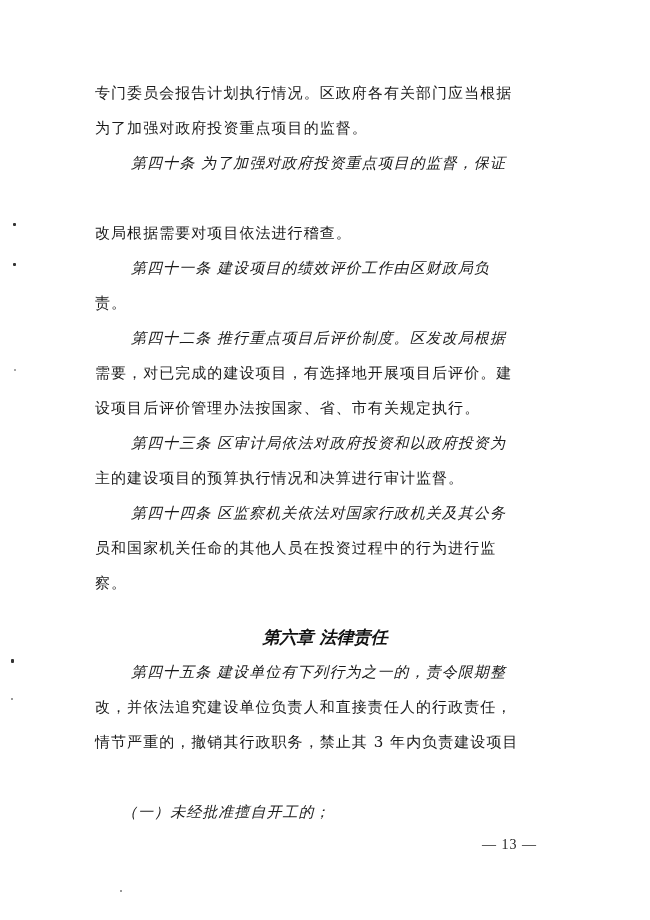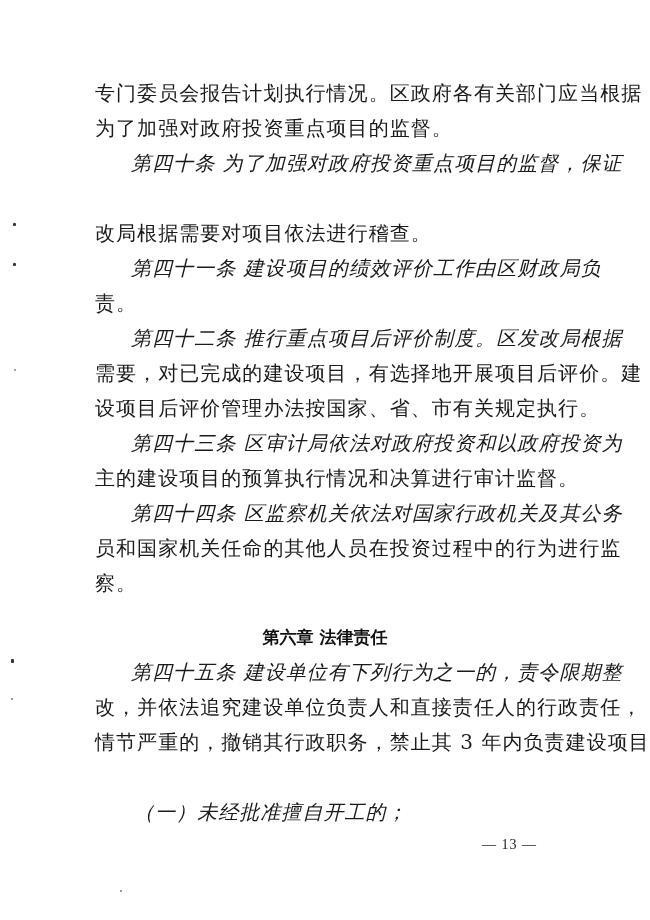--- a/index.html
+++ b/index.html
@@ -3,27 +3,27 @@
   <meta charset="utf-8">
   <style>
     html, body { margin: 0; padding: 0; }
     body {
       width: 650px; height: 920px; background: #ffffff; position: relative; overflow: hidden;
       font-family: "DejaVu Serif", "Liberation Serif", serif; color: #1a1a1a;
     }
     .page { position: absolute; left: 0; top: 0; width: 650px; height: 920px; }
     .line {
       position: absolute; left: 95px; width: 472px; height: 26px; line-height: 26px;
-      font-size: 20px; letter-spacing: 1.05px; white-space: nowrap;
+      font-size: 15px; letter-spacing: 1.05px; white-space: nowrap;
     }
     .line.indent { left: 131px; width: 436px; font-style: italic; }
     .heading {
       position: absolute; left: 0; width: 650px; top: 624px; text-align: center;
       font-family: "DejaVu Sans", "Liberation Sans", sans-serif; font-weight: bold;
-      font-size: 17px; line-height: 26px; color: #111;
+      font-size: 17px; line-height: 26px; color: #111; font-style: italic;
     }
     .pagenum {
       position: absolute; left: 482px; top: 833px; font-size: 14px; line-height: 24px;
       font-family: "Liberation Serif", serif; color: #222; letter-spacing: 1px;
     }
     .speck { position: absolute; background: #333; border-radius: 1px; }
   </style>
 </head>
 <body>
 
@@ -42,21 +42,21 @@
   <div class="line indent" style="top:430px">第四十三条  区审计局依法对政府投资和以政府投资为</div>
   <div class="line indent" style="top:500px">第四十四条  区监察机关依法对国家行政机关及其公务</div>
   <div class="line" style="top:535px">员和国家机关任命的其他人员在投资过程中的行为进行监</div>
   <div class="line" style="top:570px">察。</div>
 
   <div class="heading">第六章 法律责任</div>
 
   <div class="line indent" style="top:659px">第四十五条  建设单位有下列行为之一的，责令限期整</div>
   <div class="line" style="top:694px">改，并依法追究建设单位负责人和直接责任人的行政责任，</div>
   <div class="line" style="top:729px">情节严重的，撤销其行政职务，禁止其 3 年内负责建设项目</div>
-  <div class="line indent" style="top:799px; left:134px">（一）未经批准擅自开工的；</div>
+  <div class="line indent" style="top:799px; left:122px">（一）未经批准擅自开工的；</div>
 
   <div class="pagenum">— 13 —</div>
 
   <div class="speck" style="left:13px;top:223px;width:3px;height:3px"></div>
   <div class="speck" style="left:13px;top:263px;width:3px;height:3px"></div>
   <div class="speck" style="left:14px;top:369px;width:2px;height:2px;background:#888"></div>
   <div class="speck" style="left:11px;top:659px;width:3px;height:4px"></div>
   <div class="speck" style="left:11px;top:698px;width:2px;height:2px;background:#777"></div>
   <div class="speck" style="left:120px;top:890px;width:2px;height:2px;background:#777"></div>
 </div>

